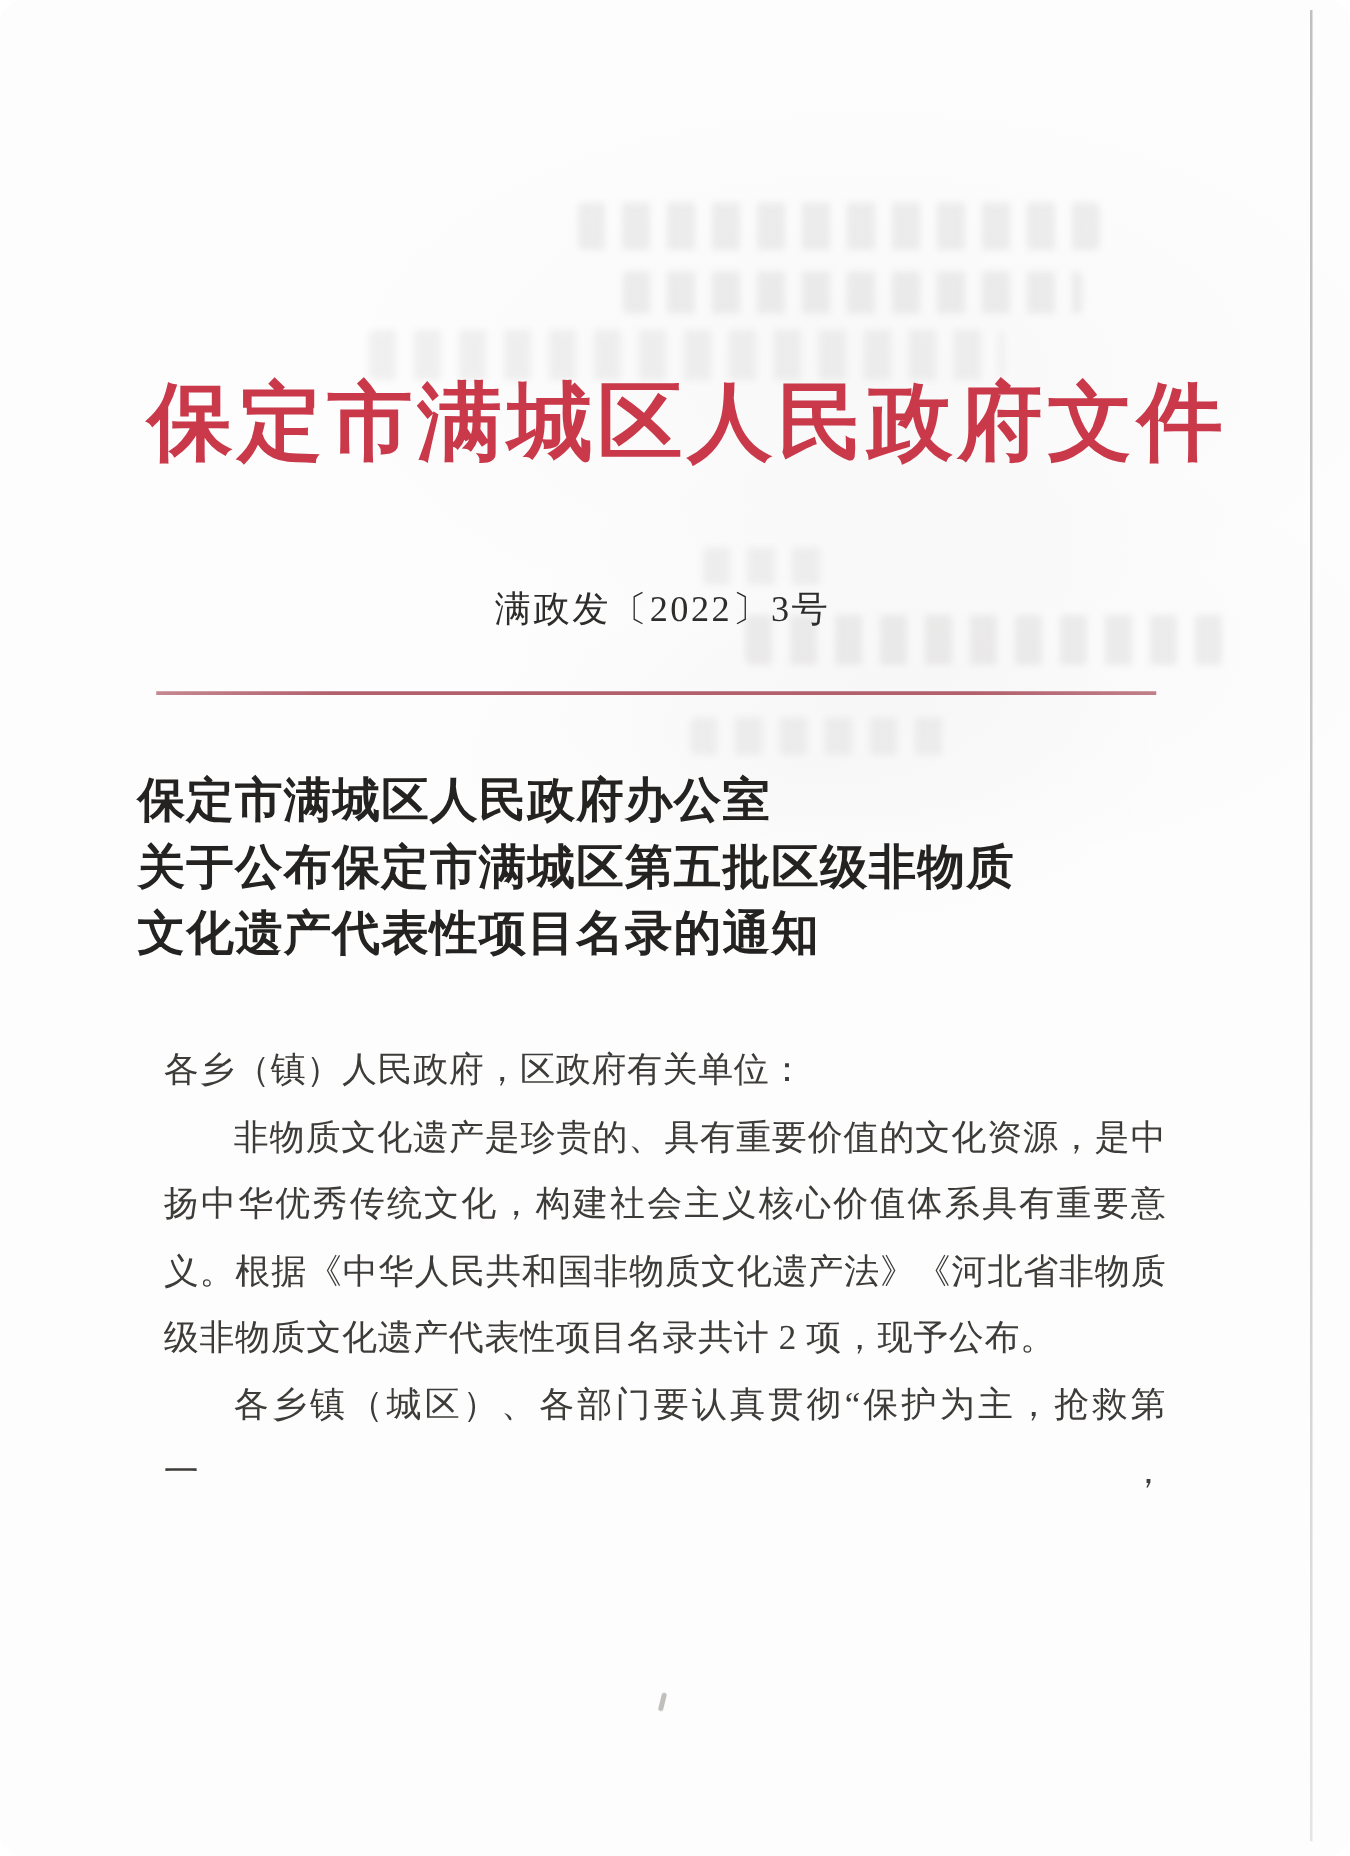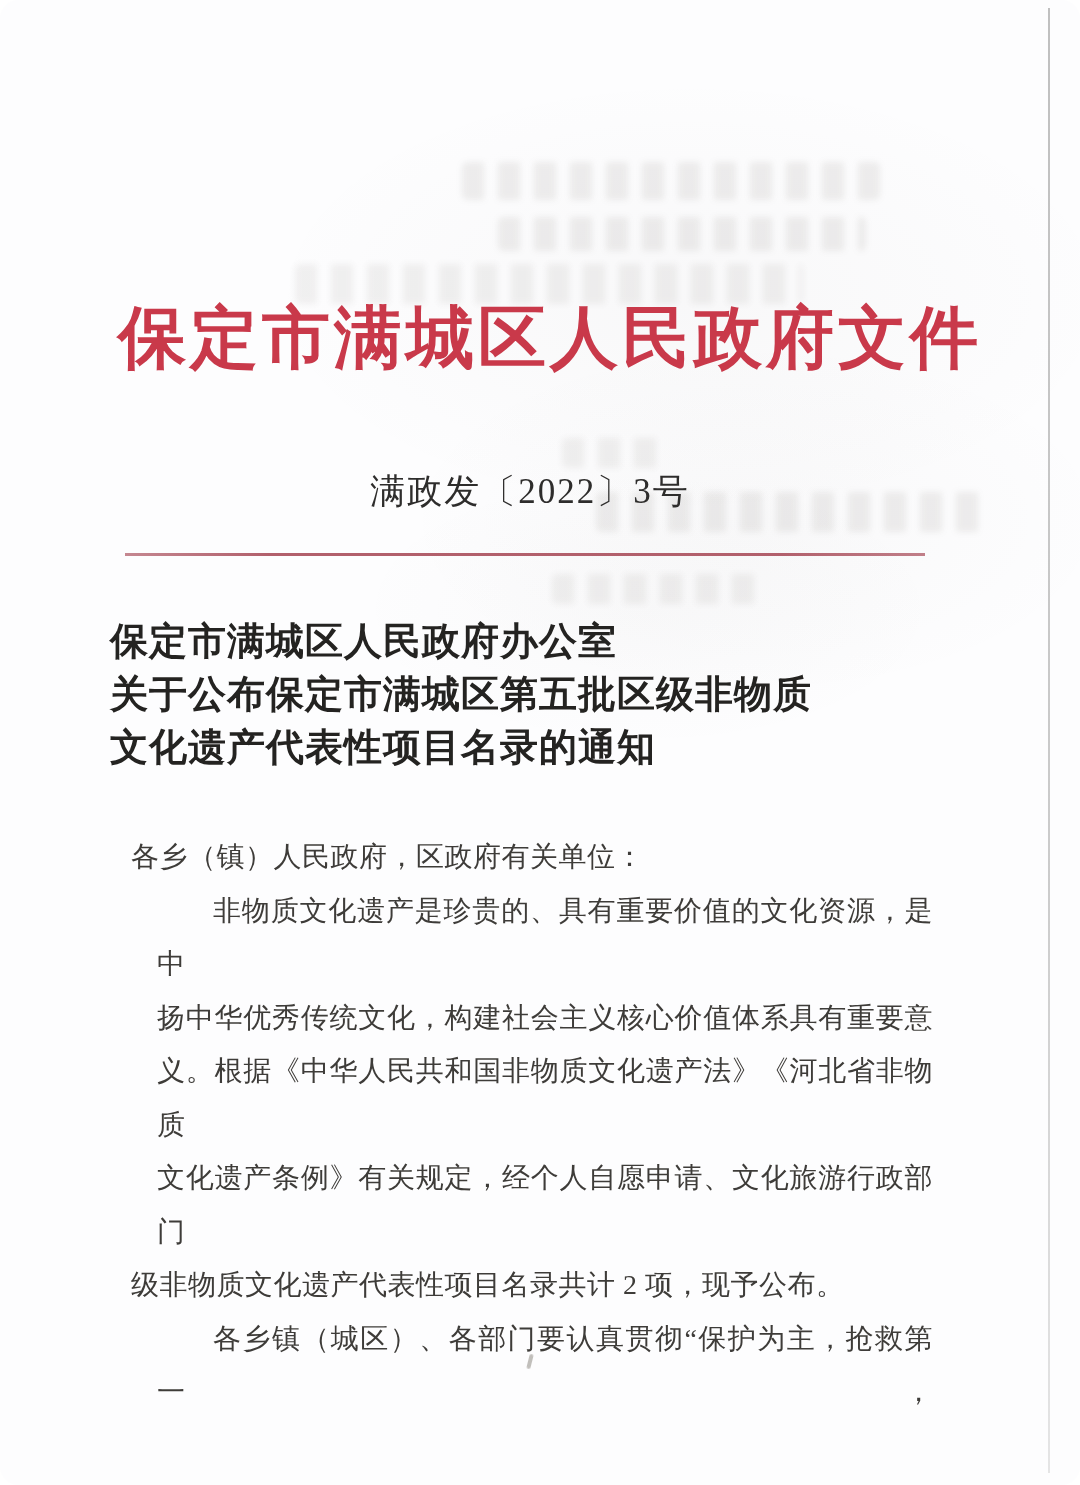--- a/index.html
+++ b/index.html
@@ -51,21 +51,21 @@
     color: var(--banner-red, #c9394a);
     white-space: nowrap;
   }
 
   .doc-number {
     position: absolute;
     left: 130px;
     top: 468px;
     width: 800px;
     text-align: center;
-    font-size: 35px;
+    font-size: 29px;
     letter-spacing: 2px;
     color: #2e2d2c;
   }
 
   .red-rule {
     position: absolute;
     left: 125px;
     top: 553px;
     width: 800px;
     height: 3px;
@@ -95,21 +95,20 @@
     font-size: 28px;
     line-height: 53.5px;
     color: #3e3c39;
     letter-spacing: 0.5px;
   }
   .b-line { white-space: nowrap; }
   .b-line.just {
     white-space: normal;
     text-align: justify;
     text-align-last: justify;
-    margin-left: 26px;
   }
   .b-line.indent { text-indent: 2em; }
 
   .edge-line {
     position: absolute;
     left: 1048px;
     top: 8px;
     width: 2px;
     height: 1465px;
     background: linear-gradient(180deg,
@@ -152,21 +151,20 @@
     <div class="t-line">保定市满城区人民政府办公室</div>
     <div class="t-line">关于公布保定市满城区第五批区级非物质</div>
     <div class="t-line">文化遗产代表性项目名录的通知</div>
   </div>
 
   <div class="body-text">
     <div class="b-line">各乡（镇）人民政府，区政府有关单位：</div>
     <div class="b-line indent just">非物质文化遗产是珍贵的、具有重要价值的文化资源，是中</div>
     <div class="b-line just">扬中华优秀传统文化，构建社会主义核心价值体系具有重要意</div>
     <div class="b-line just">义。根据《中华人民共和国非物质文化遗产法》《河北省非物质</div>
-    <div class="b-line just">文化遗产条例》有关规定，经个人自愿申请、文化旅游行政部门</div>
     <div class="b-line">级非物质文化遗产代表性项目名录共计 2 项，现予公布。</div>
     <div class="b-line indent just">各乡镇（城区）、各部门要认真贯彻“保护为主，抢救第一，</div>
   </div>
 
   <div class="edge-line"></div>
   <div class="small-mark"></div>
 
 </div>
 
 </body></html>

